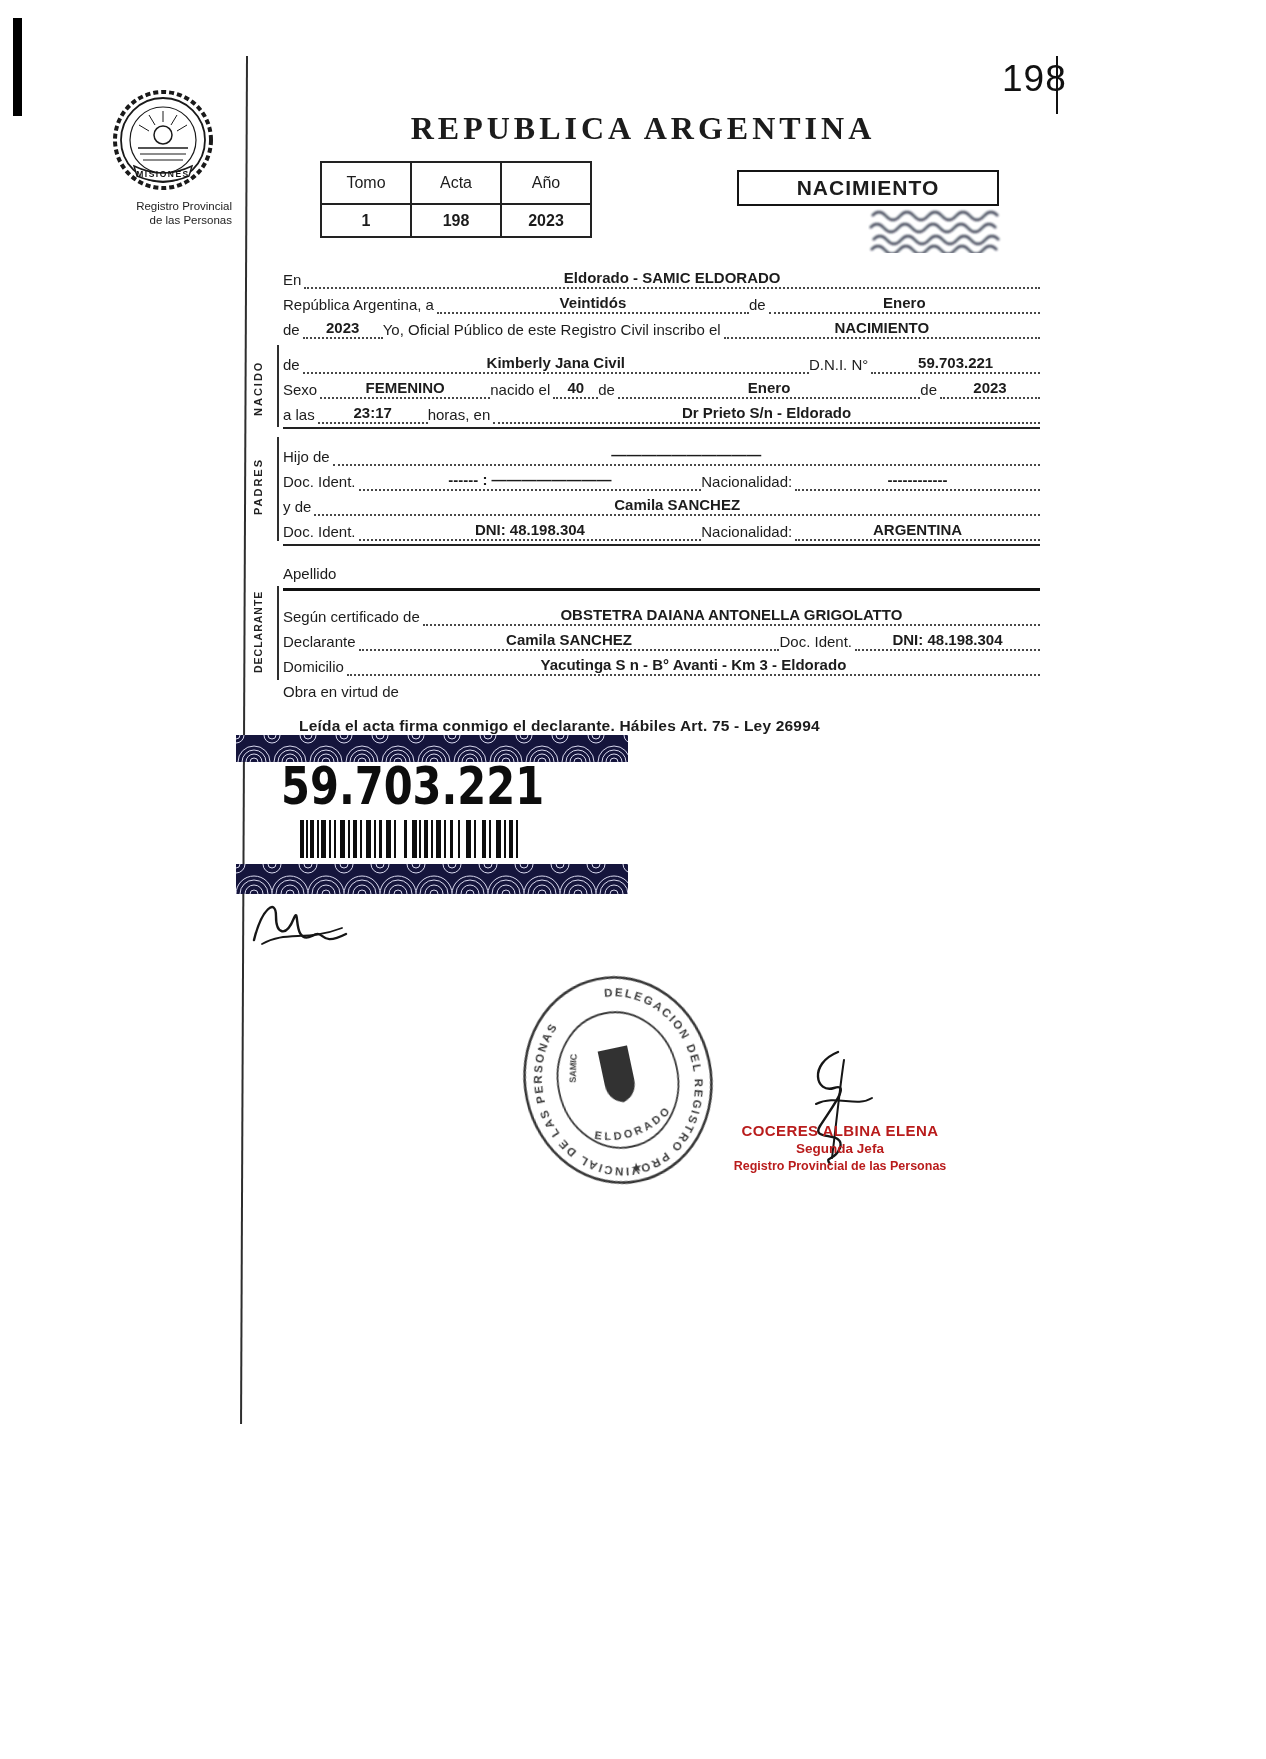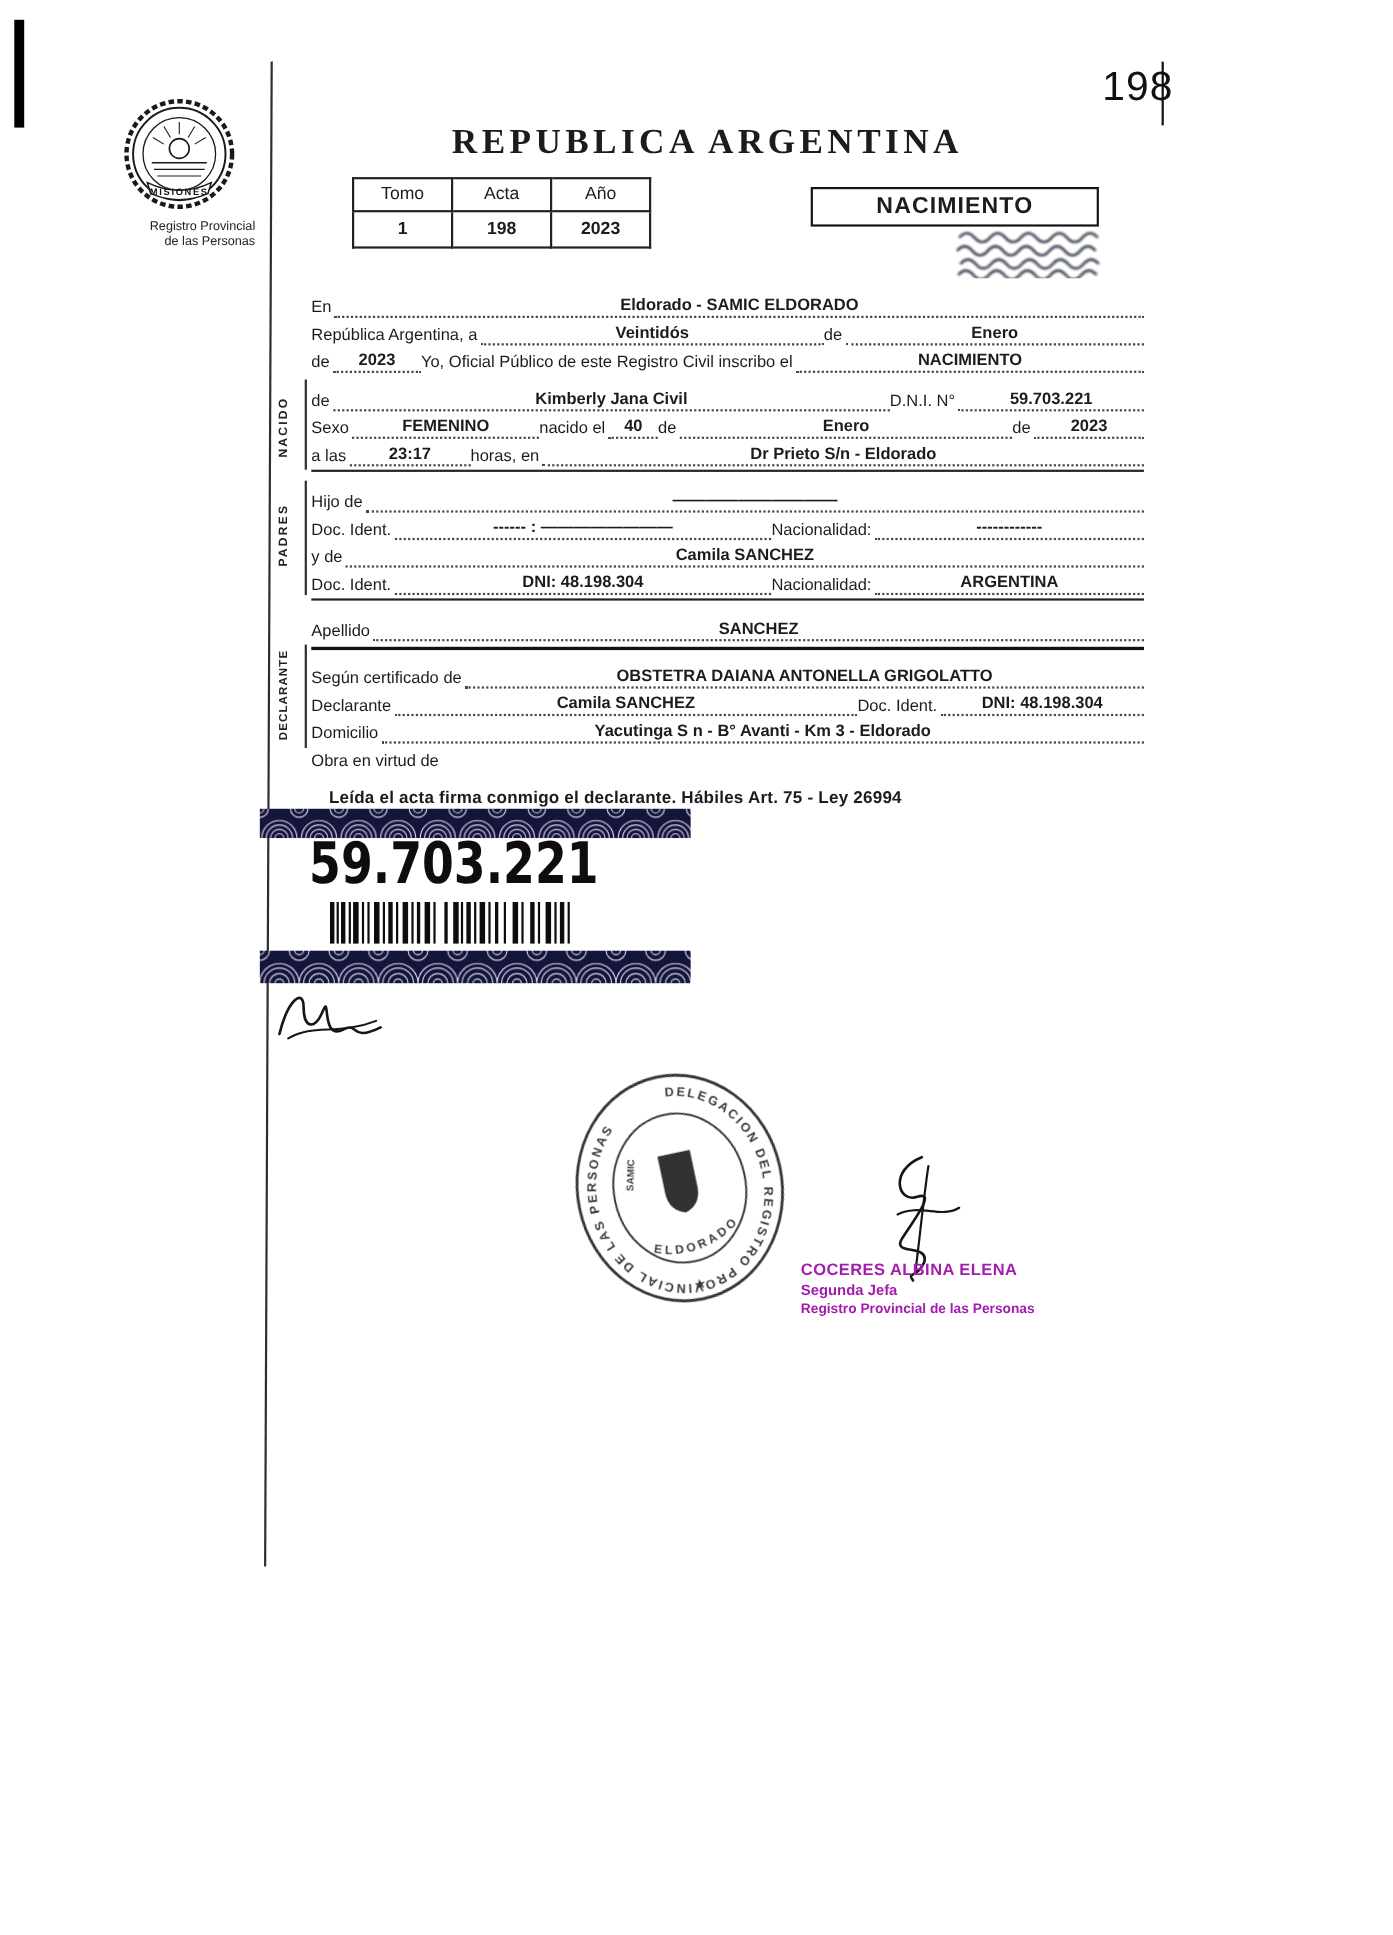--- a/index.html
+++ b/index.html
@@ -13,21 +13,21 @@
   .pageno { position:absolute; left:1002px; top:58px; font-size:37px; color:#111; letter-spacing:1px; }
   .pageno-rule { position:absolute; left:1056px; top:56px; width:2px; height:58px; background:#111; }
   .doc-title { position:absolute; left:373px; top:110px; width:540px; text-align:center;
     font-family:"Liberation Serif", serif; font-weight:bold; font-size:32px; letter-spacing:4px; }
 
   .seal-wrap { position:absolute; left:108px; top:88px; }
   .seal-caption { position:absolute; left:98px; top:199px; width:134px; text-align:right; font-size:11.5px; line-height:1.25; color:#222; }
 
   table.acta { position:absolute; left:320px; top:161px; border-collapse:collapse; }
   table.acta td { border:2px solid #222; width:90px; text-align:center; font-size:16px; }
-  table.acta tr.hd td { height:30px; }
+  table.acta tr.hd td { height:42px; }
   table.acta tr.vl td { height:33px; font-weight:bold; }
 
   .record-box { position:absolute; left:737px; top:170px; width:262px; height:36px; border:2.5px solid #141414;
     display:flex; align-items:center; justify-content:center; font-size:21px; letter-spacing:1px; font-weight:600; }
   .smudge { position:absolute; left:868px; top:207px; }
 
   .form { position:absolute; left:283px; top:264px; width:757px; }
   .row { display:flex; align-items:flex-end; height:25px; font-size:15px; }
   .lbl { white-space:nowrap; padding:0 3px 1px 0; }
   .fill { flex:1 1 auto; border-bottom:2px dotted #474747; text-align:center; font-weight:bold;
@@ -54,21 +54,21 @@
   .band { position:absolute; left:236px; }
   .band1 { top:735px; }
   .band2 { top:864px; }
   .big-number { position:absolute; left:281px; top:760px; font-family:"DejaVu Sans", sans-serif;
     font-weight:bold; font-size:52px; line-height:1; color:#0d0d0d; transform:scaleX(.8); transform-origin:left top; }
   .barcode { position:absolute; left:300px; top:820px; }
   .sig1 { position:absolute; left:246px; top:894px; }
   .oval-stamp { position:absolute; left:518px; top:970px; }
   .sig2 { position:absolute; left:780px; top:1046px; }
 
-  .signer { position:absolute; left:728px; top:1146px; width:224px; color:#a21caf; }
+  .signer { position:absolute; left:728px; top:1122px; width:224px; text-align:center; color:#b91c1c; }
   .signer .name { font-weight:bold; font-size:15px; letter-spacing:.4px; }
   .signer .role { font-weight:bold; font-size:13.5px; margin-top:2px; }
   .signer .office { font-weight:bold; font-size:12.5px; margin-top:3px; }
 </style>
 </head>
 <body>
 
 <div class="page">
 
   <div class="corner-bar"></div>
@@ -216,21 +216,20 @@
       <span class="lbl">Doc. Ident.</span>
       <span class="fill fx14">DNI: 48.198.304</span>
       <span class="lbl">Nacionalidad:</span>
       <span class="fill fx10">ARGENTINA</span>
     </div>
 
     <div class="divider"></div>
 
     <div class="row">
       <span class="lbl">Apellido</span>
-      <span class="fill">SANCHEZ</span>
     </div>
 
     <div class="divider thick"></div>
 
     <div class="row">
       <span class="lbl">Según certificado de</span>
       <span class="fill">OBSTETRA DAIANA ANTONELLA GRIGOLATTO</span>
     </div>
 
     <div class="row">

